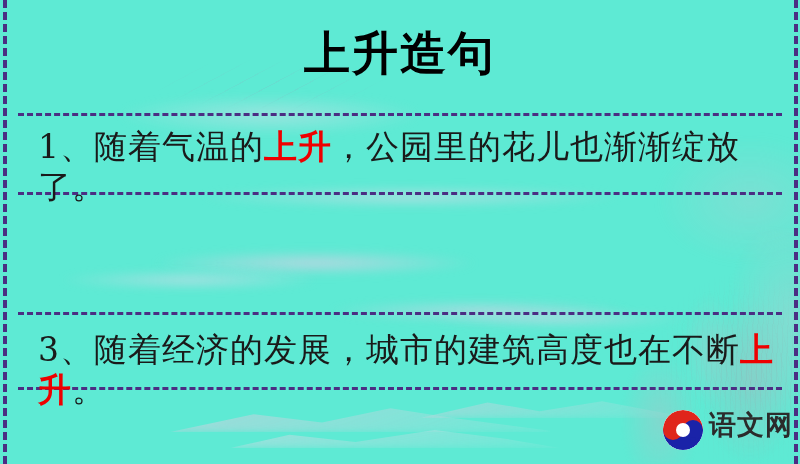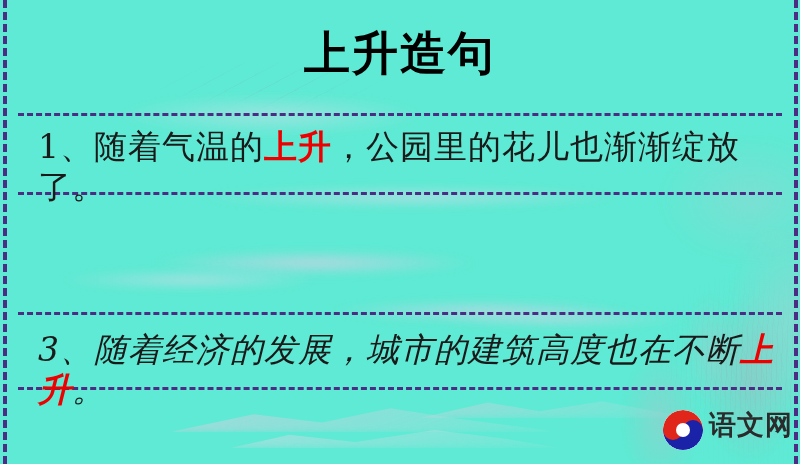--- a/index.html
+++ b/index.html
@@ -156,21 +156,21 @@
     width: 760px;
     font-family: "DejaVu Serif", "Liberation Serif", serif;
     font-size: 33px;
     line-height: 40px;
     color: #1a1a1a;
     letter-spacing: 1px;
     margin-left: 28px;
   }
   #s1 { top: 127px; }
   #s2 { top: 212px; }
-  #s3 { top: 330px; font-style: italic; }
+  #s3 { top: 330px; }
 
   .kw {
     color: #ee0000;
     font-weight: 700;
   }
 
   
   #logo {
     position: absolute;
     left: 663px;

